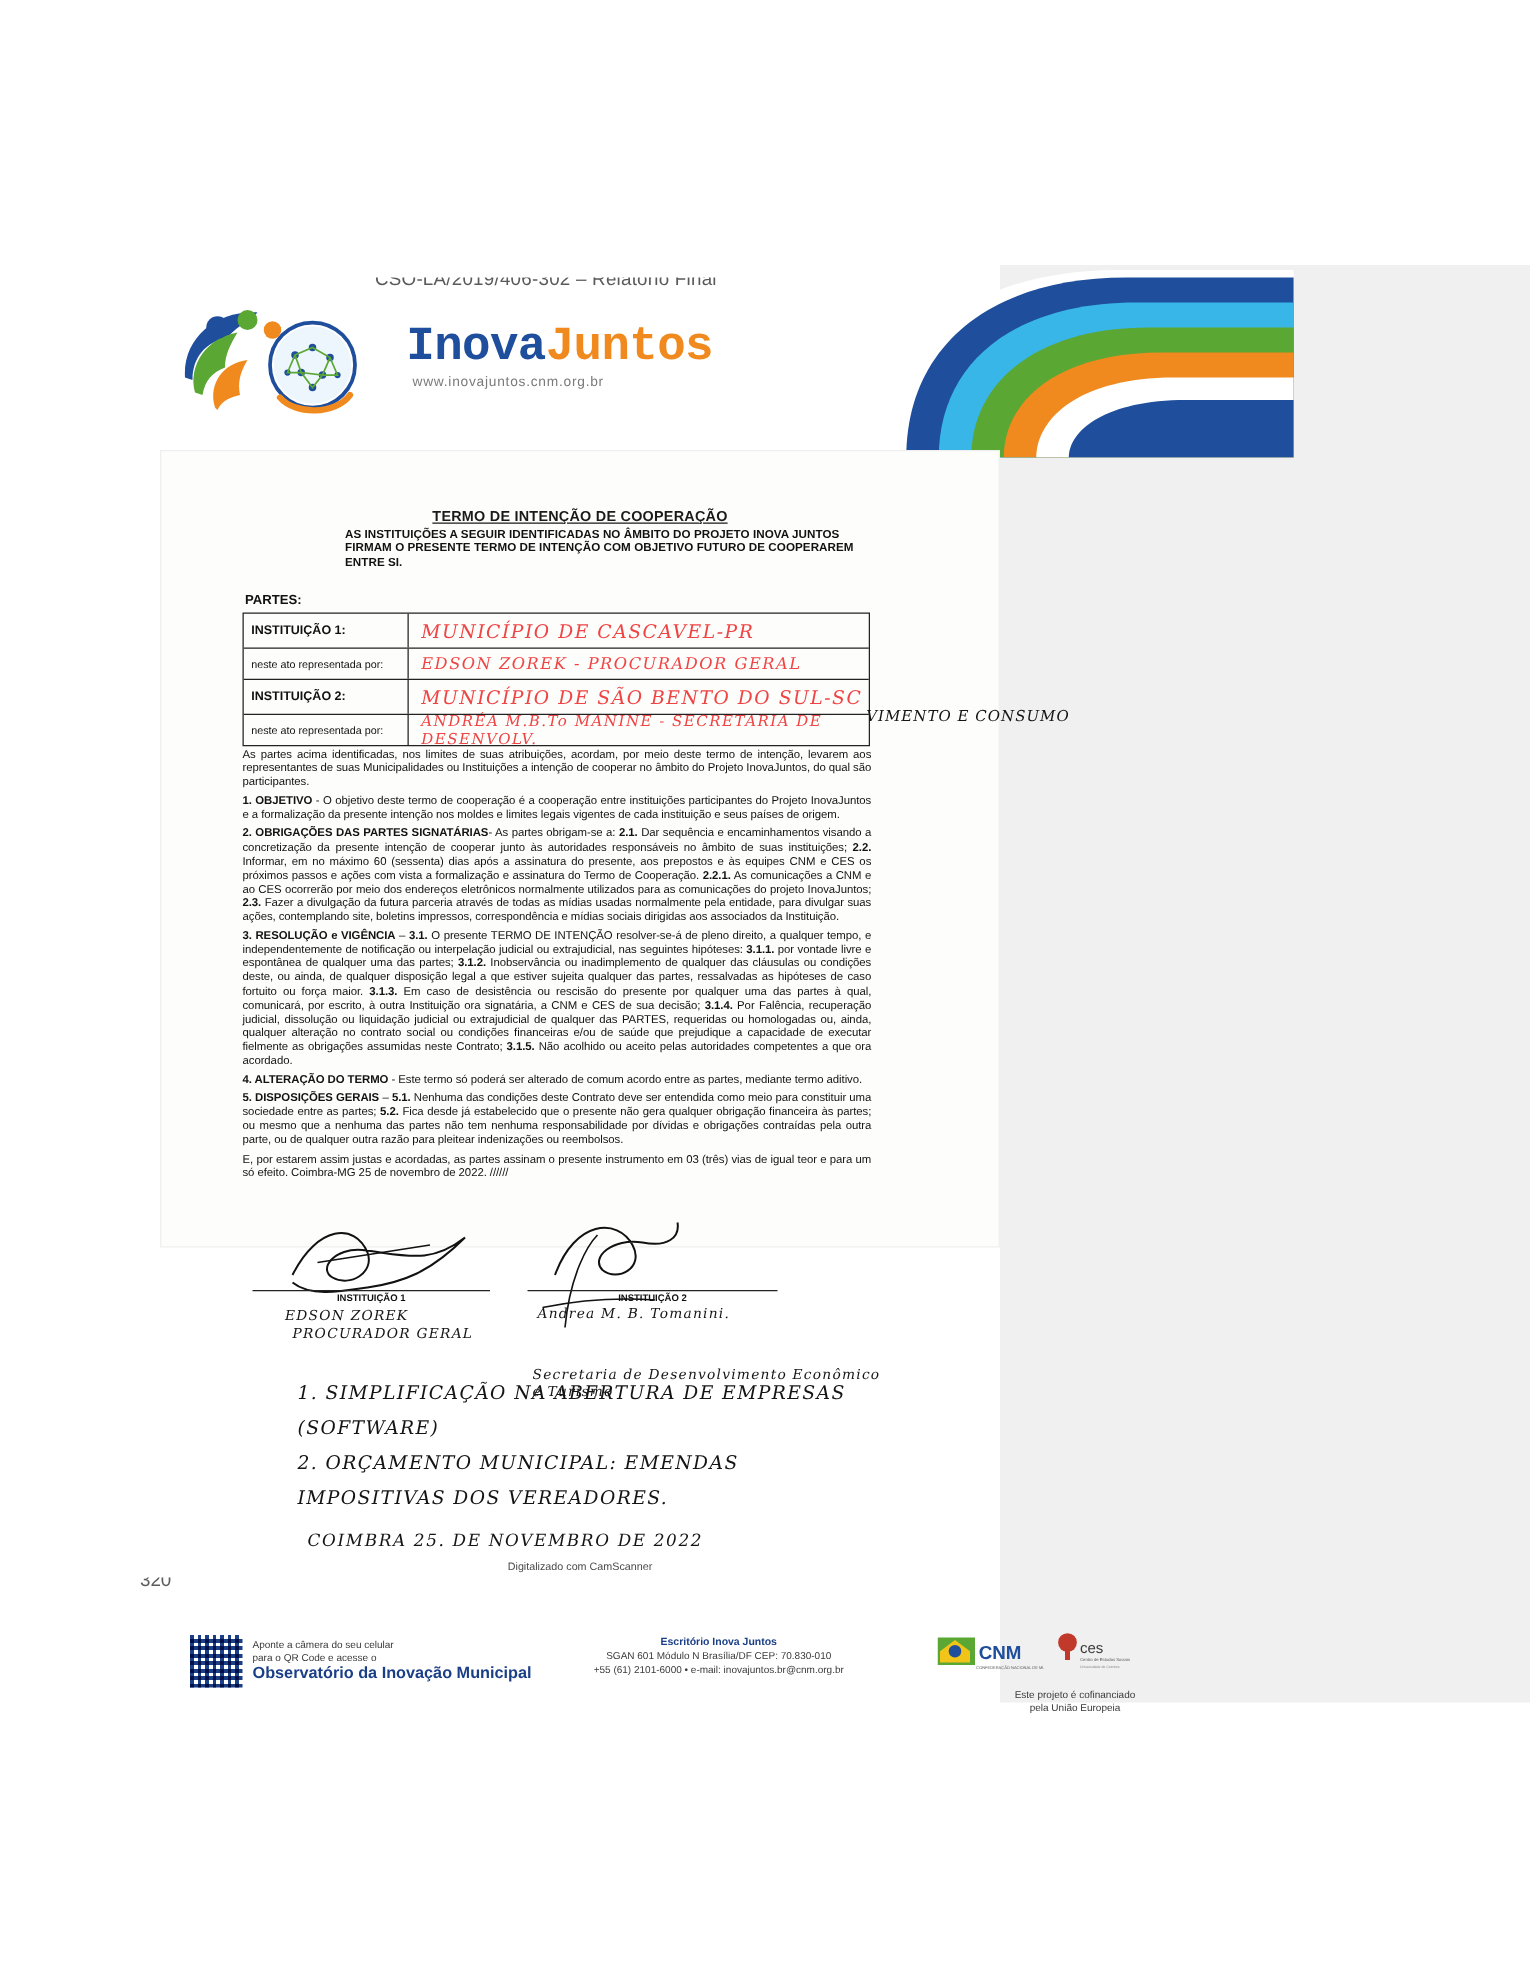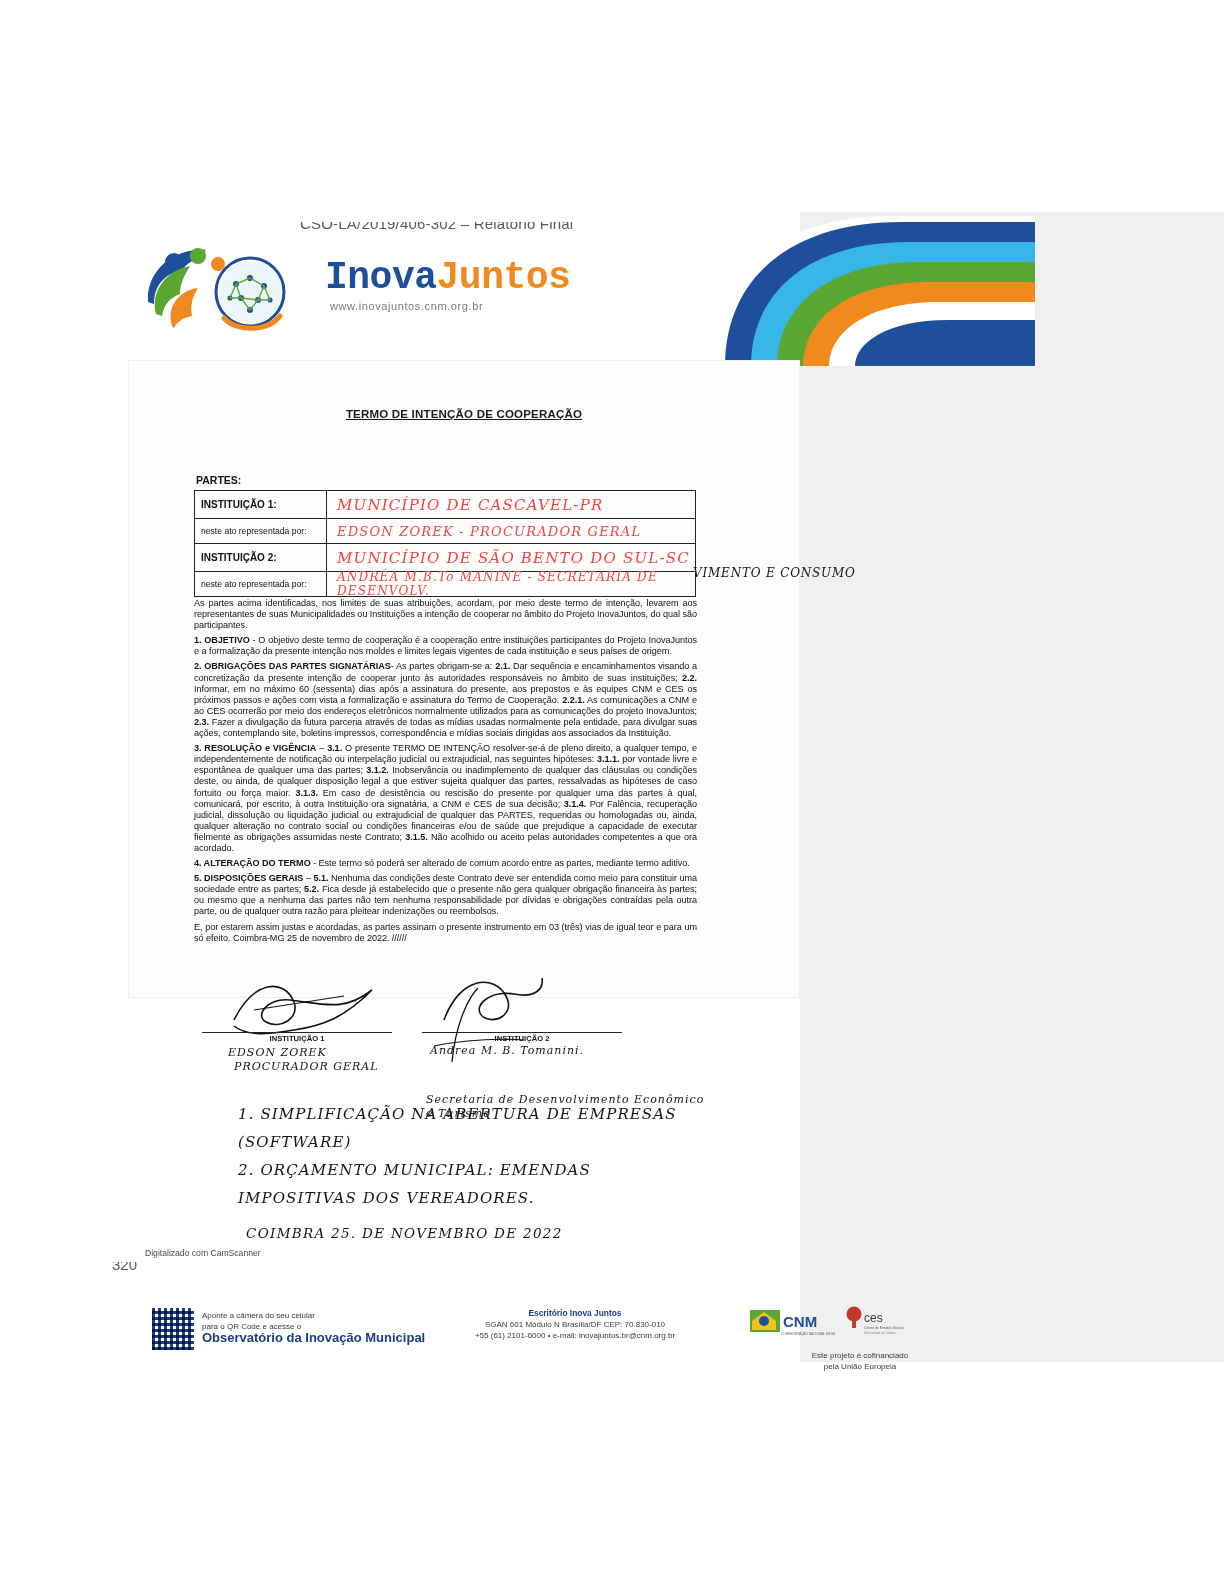--- a/index.html
+++ b/index.html
@@ -67,21 +67,21 @@
   .sig-cap.c1{left:8px;width:190px;}
   .sig-cap.c2{left:228px;width:200px;}
   .sig-name{position:absolute;font-family:"DejaVu Serif",serif;font-style:italic;font-size:11px;color:#151515;letter-spacing:1px;}
 
   .notes{position:absolute;left:110px;top:740px;width:470px;font-family:"DejaVu Serif",serif;font-style:italic;
     font-size:15px;color:#141414;letter-spacing:1.1px;line-height:28px;}
 
   .place-date{position:absolute;left:118px;top:865px;font-family:"DejaVu Serif",serif;font-style:italic;
     font-size:13.5px;color:#141414;letter-spacing:1.3px;}
 
-  .camscanner{position:absolute;left:0;top:888px;width:100%;font-size:8.6px;color:#4a4a4a;margin-left:17px;}
+  .camscanner{position:absolute;left:0;top:888px;width:100%;text-align:center;font-size:8.6px;color:#4a4a4a;}
 
   
   .page-num{position:absolute;left:112px;top:1262px;font-size:15px;color:#5c5c5c;height:13px;overflow:hidden;}
   .page-num span{position:relative;top:-6px;}
 
   
   .footer{position:absolute;left:130px;top:1300px;width:680px;height:80px;}
   .qr{position:absolute;left:22px;top:8px;width:42px;height:42px;background:
      repeating-linear-gradient(0deg,#1b3f87 0 3px,#fff 3px 6px),
      repeating-linear-gradient(90deg,#1b3f87 0 3px,transparent 3px 6px);
@@ -147,20 +147,21 @@
       <path d="M72 150 C72 90 124 46 214 46 L330 46 L330 150 Z" fill="#5ba733"></path>
       <path d="M98 150 C98 104 142 66 224 66 L330 66 L330 150 Z" fill="#f08a1e"></path>
       <path d="M124 150 C124 118 160 86 234 86 L330 86 L330 150 Z" fill="#ffffff"></path>
       <path d="M150 150 C150 128 180 104 244 104 L330 104 L330 150 Z" fill="#1f4e9c"></path>
     </svg>
   </div>
 
   <div class="sheet">
 
     <div class="doc-title">TERMO DE INTENÇÃO DE COOPERAÇÃO</div>
+    <div class="doc-intro">AS INSTITUIÇÕES A SEGUIR IDENTIFICADAS NO ÂMBITO DO PROJETO INOVA JUNTOS FIRMAM O PRESENTE TERMO DE INTENÇÃO COM OBJETIVO FUTURO DE COOPERAREM ENTRE SI.</div>
 
     <div class="partes-label">PARTES:</div>
 
     <div class="table">
       <div class="trow">
         <div class="tlabel">INSTITUIÇÃO 1:</div>
         <div class="tval">
             <span class="hand">MUNICÍPIO DE CASCAVEL-PR</span>
           </div>
       </div>

